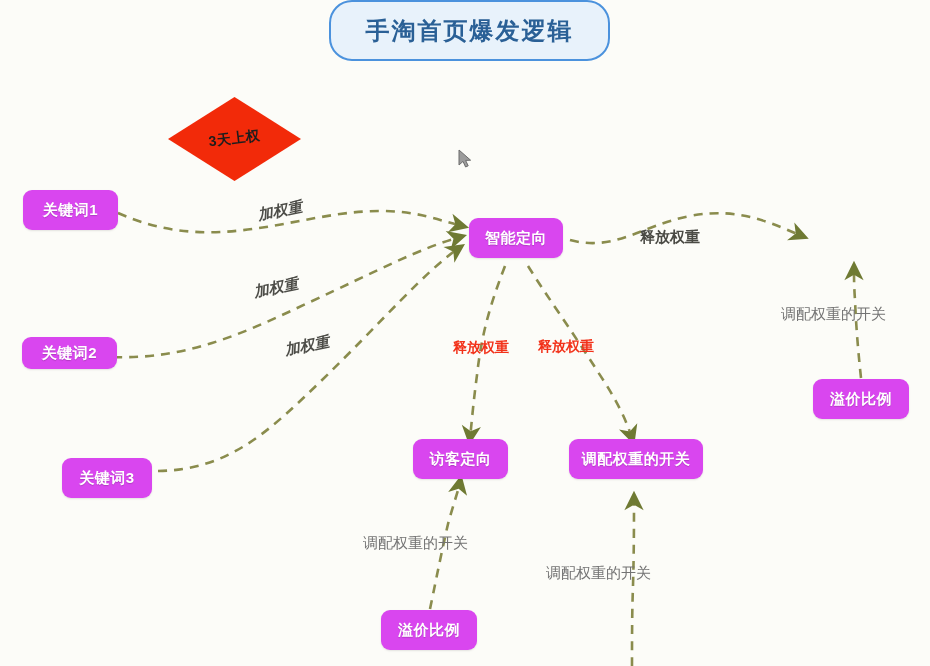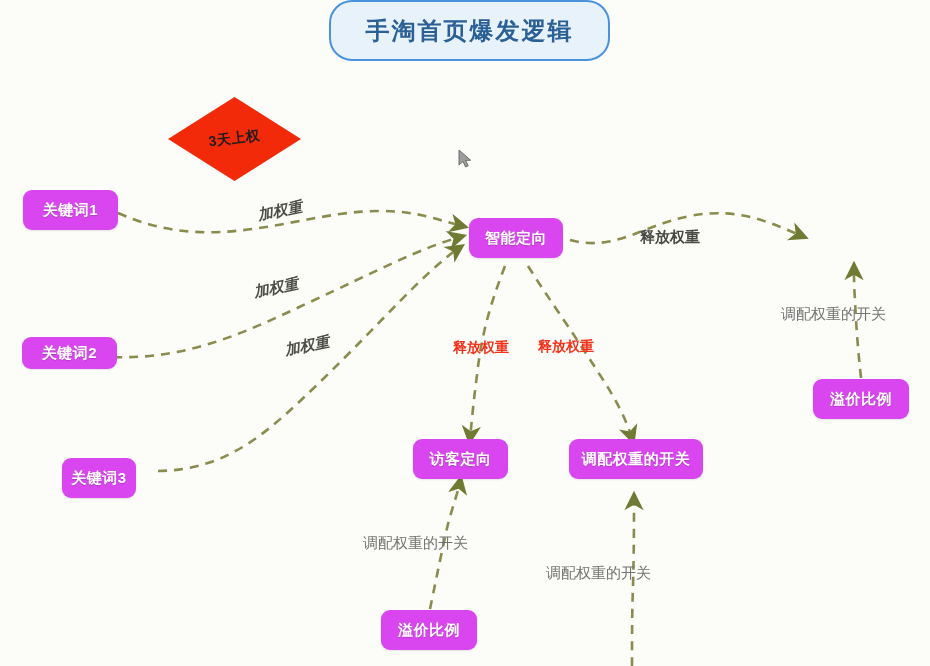--- a/index.html
+++ b/index.html
@@ -148,21 +148,21 @@
   </div>
 
   <div class="node" style="left:23px; top:190px; width:95px; height:40px;">
     <span>关键词1</span>
   </div>
 
   <div class="node" style="left:22px; top:337px; width:95px; height:32px;">
     <span>关键词2</span>
   </div>
 
-  <div class="node" style="left:62px; top:458px; width:74px; height:40px;">
+  <div class="node" style="left:62px; top:458px; width:90px; height:40px;">
     <span>关键词3</span>
   </div>
 
   <div class="node" style="left:469px; top:218px; width:94px; height:40px;">
     <span>智能定向</span>
   </div>
 
 
   <div class="node" style="left:813px; top:379px; width:96px; height:40px;">
     <span>溢价比例</span>

